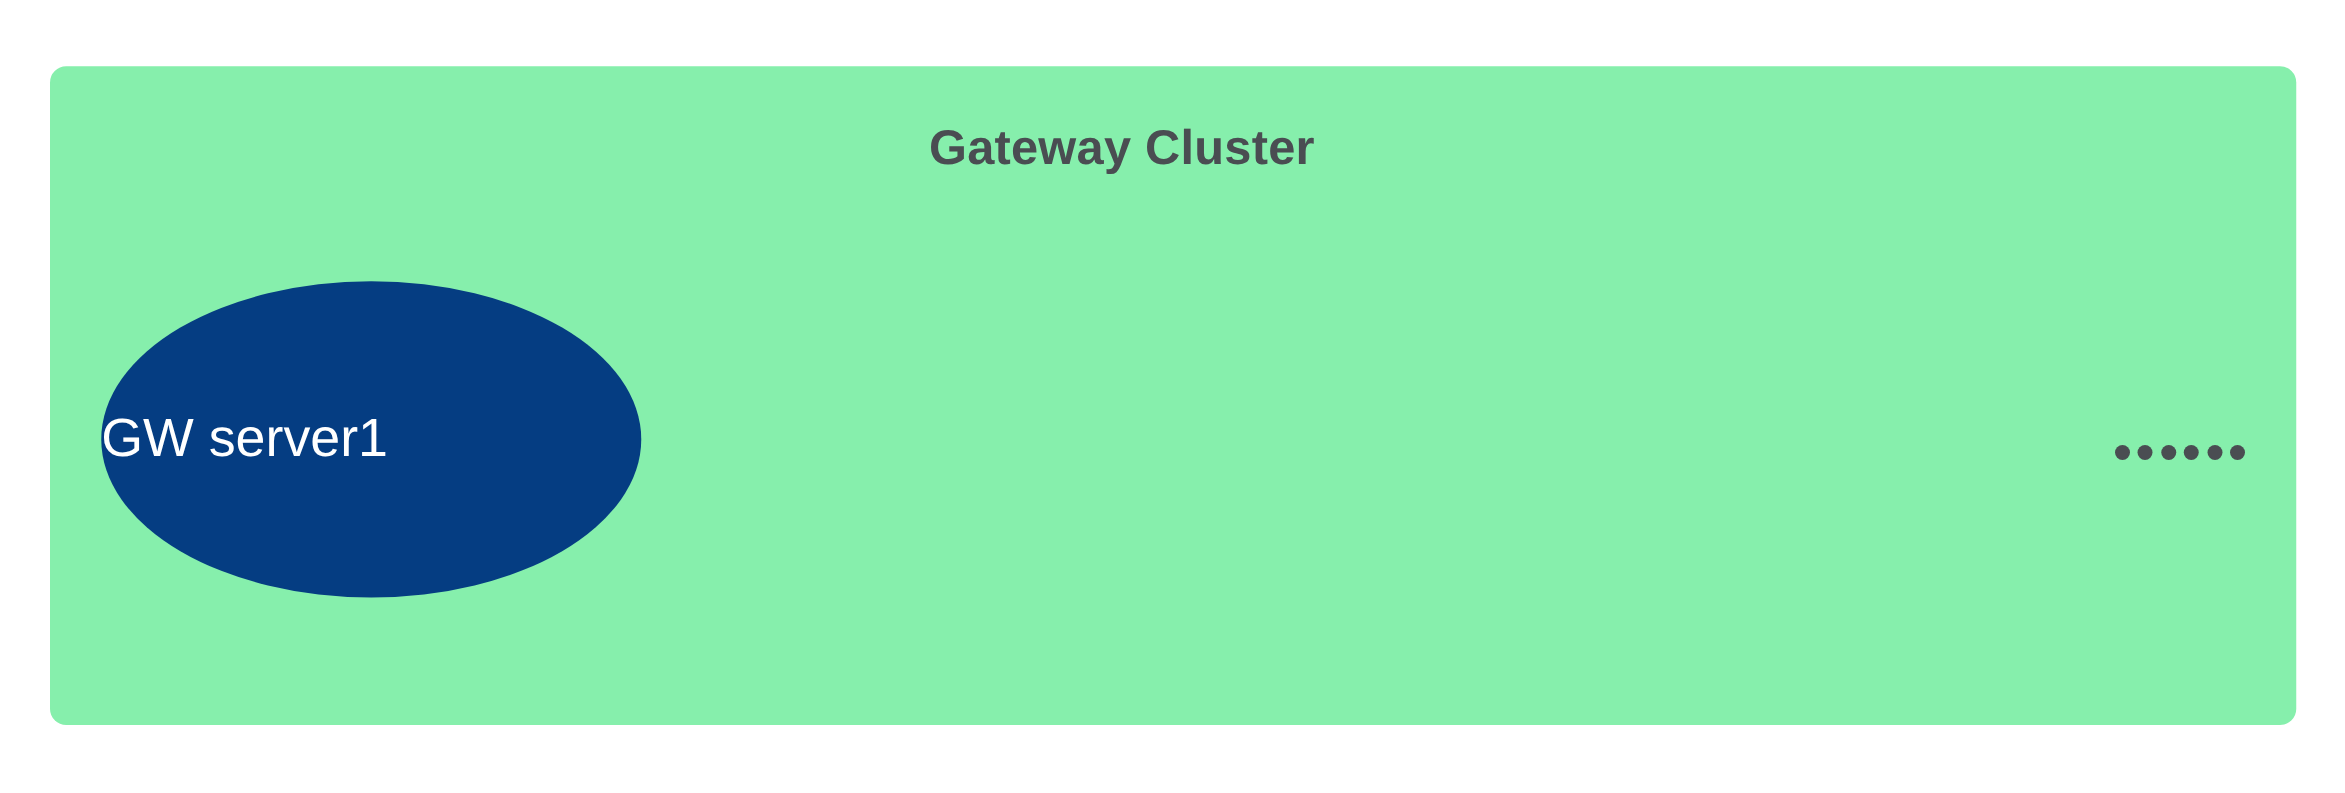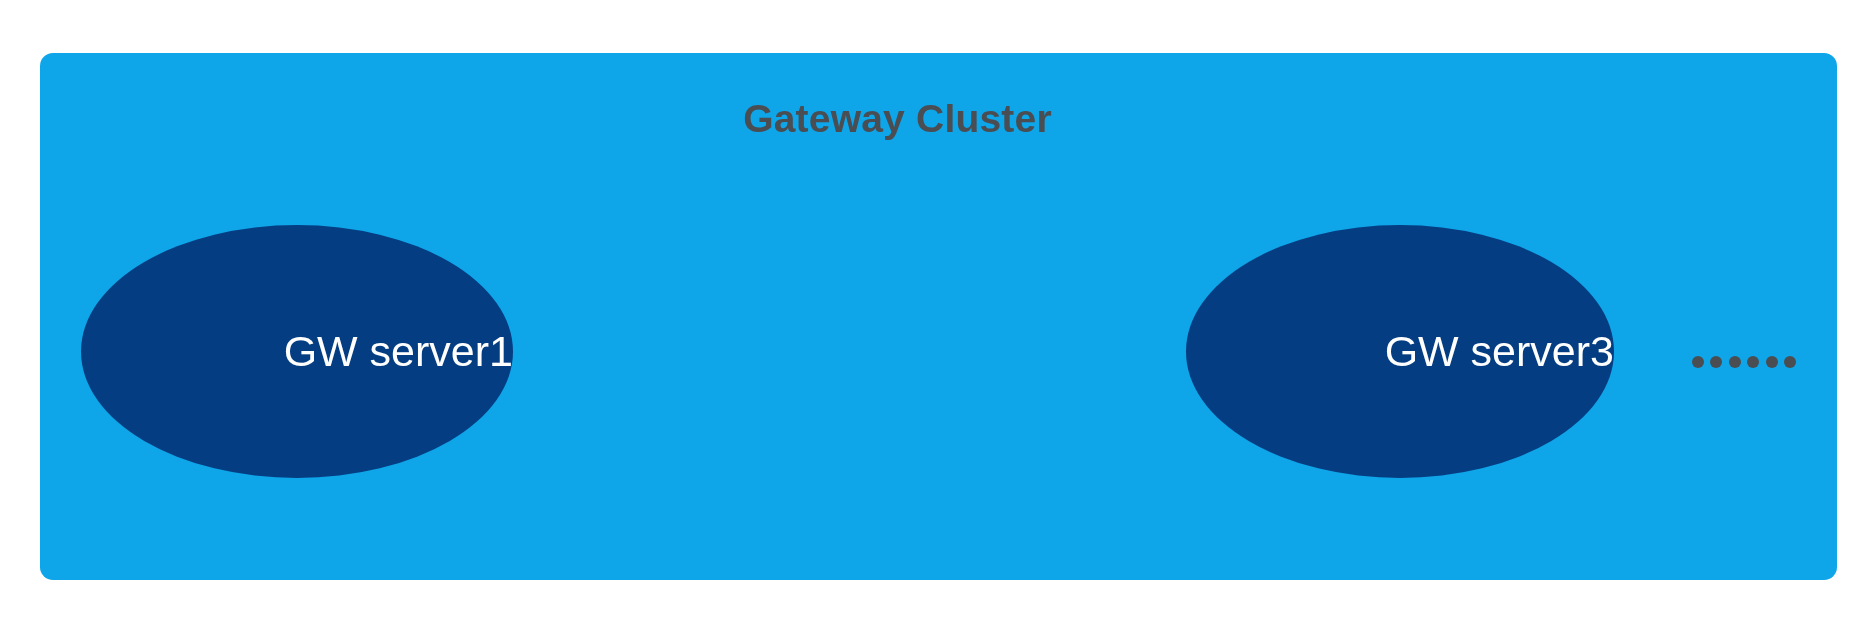--- a/index.html
+++ b/index.html
@@ -21,21 +21,21 @@
     background: #ffffff;
   }
 
   
   .cluster-panel {
     position: absolute;
     left: 40px;
     top: 53px;
     width: 1797px;
     height: 527px;
-    background: #0ea5e9;
+    background: #86efac;
     border-radius: 13px;
     box-sizing: border-box;
   }
 
   
   .cluster-title {
     position: absolute;
     left: 0;
     top: 45px;
     width: 1715px;           
@@ -50,21 +50,21 @@
 
   
   .node {
     position: absolute;
     top: 172px;              
     height: 253px;
     background: #053d82;
     border-radius: 50%;
     display: flex;
     align-items: center;
-    justify-content: flex-end;
+    justify-content: flex-start;
   }
   .node-label {
     font-size: 43px;
     font-weight: normal;
     color: #ffffff;
     letter-spacing: 0px;
     white-space: nowrap;
     line-height: 1;
   }
 
@@ -98,23 +98,20 @@
 
   <div class="cluster-panel">
 
     <div class="cluster-title">Gateway Cluster</div>
 
     <div class="node node-1">
       <span class="node-label">GW server1</span>
     </div>
 
 
-    <div class="node node-3">
-      <span class="node-label">GW server3</span>
-    </div>
 
     <div class="ellipsis-dots">
       <span class="dot"></span>
       <span class="dot"></span>
       <span class="dot"></span>
       <span class="dot"></span>
       <span class="dot"></span>
       <span class="dot"></span>
     </div>
 

